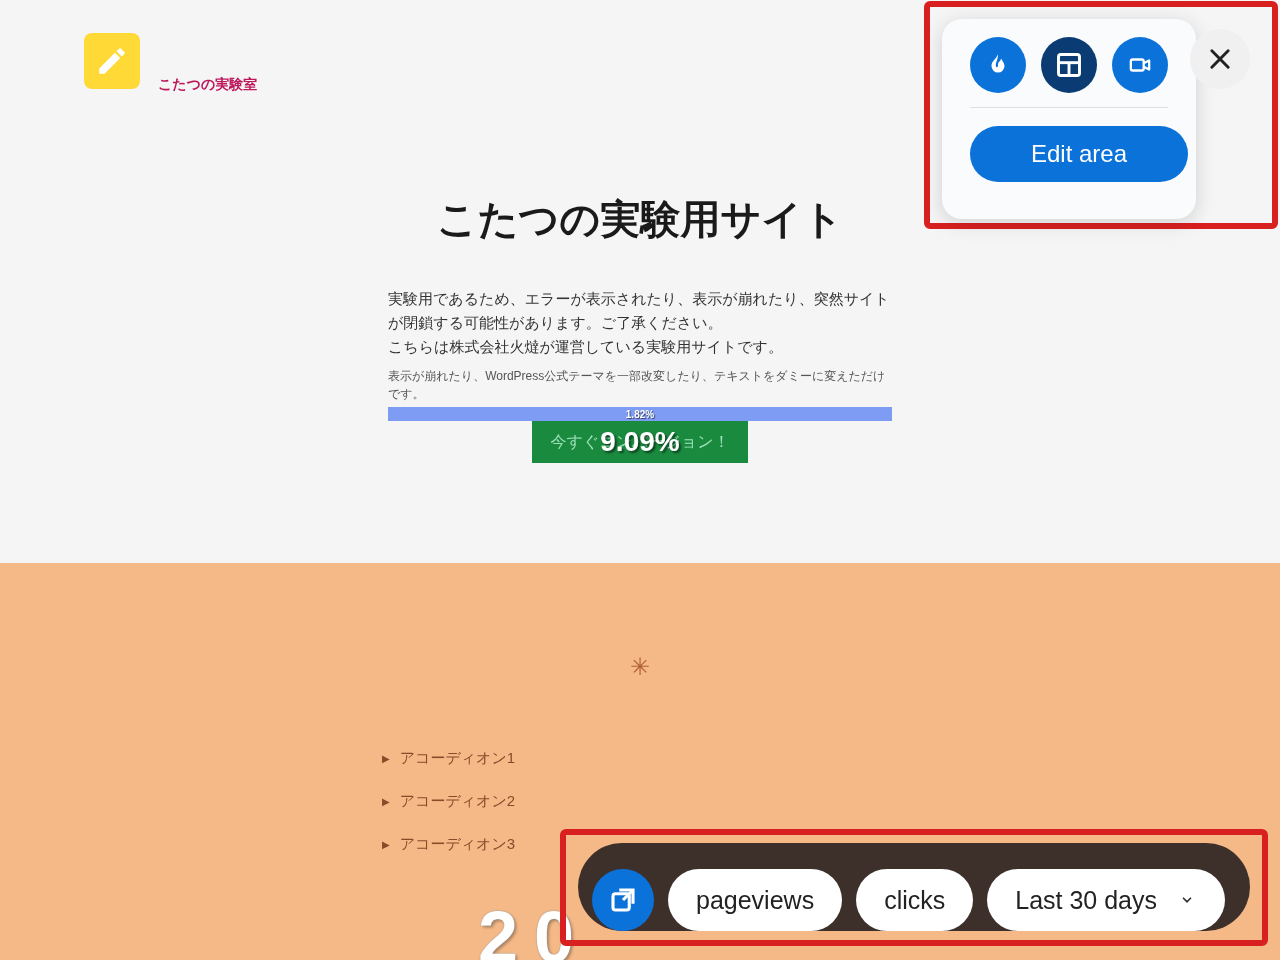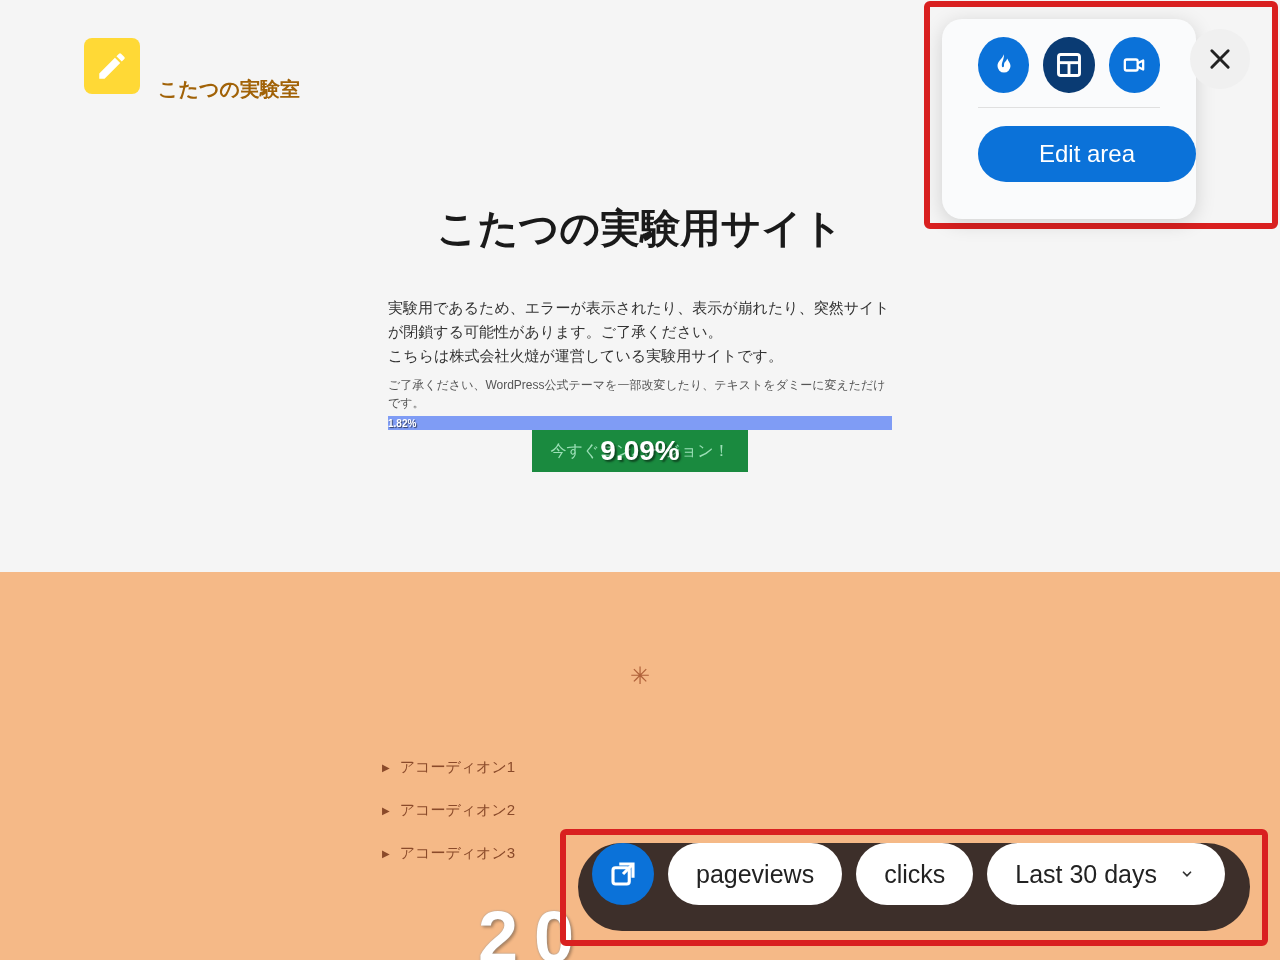--- a/index.html
+++ b/index.html
@@ -23,23 +23,23 @@
       width: 56px;
       height: 56px;
       background: #ffd936;
       border-radius: 8px;
       display: flex;
       align-items: center;
       justify-content: center;
       margin-right: 18px;
     }
     .site-title {
-      font-size: 20px;
+      font-size: 14px;
       font-weight: 700;
-      color: #a16207;
+      color: #be185d;
       margin-top: 48px;
     }
     .nav-right {
       margin-left: auto;
       font-size: 16px;
       color: #333;
     }
     
     
     .hero {
@@ -70,20 +70,21 @@
       line-height: 1.5;
     }
     .progress-bar {
       width: 504px;
       height: 14px;
       margin: 4px auto 0;
       background: #7f9cf5;
       position: relative;
       display: flex;
       align-items: center;
+      justify-content: center;
     }
     .progress-pct {
       font-size: 10px;
       font-weight: 700;
       color: #fff;
       text-shadow: 1px 1px 1px rgba(0,0,0,0.6);
     }
     .cta-wrap {
       width: 216px;
       height: 42px;
@@ -174,21 +175,21 @@
     }
     .top-panel {
       position: absolute;
       top: 12px;
       left: 12px;
       width: 254px;
       height: 200px;
       background: #fafbfc;
       border-radius: 20px;
       box-shadow: 0 4px 20px rgba(0,0,0,0.15);
-      padding: 18px 36px;
+      padding: 18px 28px;
     }
     .panel-icons {
       display: flex;
       justify-content: space-between;
       gap: 14px;
       padding-bottom: 14px;
       border-bottom: 1px solid #e0e0e0;
       margin-bottom: 18px;
     }
     .circ-icon {
@@ -242,21 +243,21 @@
     }
     .bottom-bar {
       position: absolute;
       top: 8px;
       left: 12px;
       width: 672px;
       height: 88px;
       background: #3d2f2a;
       border-radius: 46px;
       display: flex;
-      align-items: flex-start;
+      align-items: flex-end;
       padding: 0 14px;
       gap: 14px;
     }
     .pill-icon {
       width: 62px;
       height: 62px;
       background: #0b72d9;
       border-radius: 50%;
       display: flex;
       align-items: center;
@@ -289,21 +290,21 @@
     </svg>
   </div>
   <div class="site-title">こたつの実験室</div>
   <div class="nav-right">サン</div>
 </div>
 
 <div class="hero">
   <h1 class="hero-title">こたつの実験用サイト</h1>
   <p class="hero-desc">実験用であるため、エラーが表示されたり、表示が崩れたり、突然サイトが閉鎖する可能性があります。ご了承ください。</p>
   <p class="hero-desc">こちらは株式会社火燵が運営している実験用サイトです。</p>
-  <p class="hero-small">ご了承ください、WordPress公式テーマを一部改変したり、テキストをダミーに変えただけです。</p>
+  <p class="hero-small">表示が崩れたり、WordPress公式テーマを一部改変したり、テキストをダミーに変えただけです。</p>
   <div class="progress-bar">
     <span class="progress-pct">1.82%</span>
   </div>
   <div class="cta-wrap">
     <span class="cta-text">今すぐコンバージョン！</span>
     <span class="cta-pct">9.09%</span>
   </div>
 </div>
 
 <div class="section-orange" style="position:relative;">

